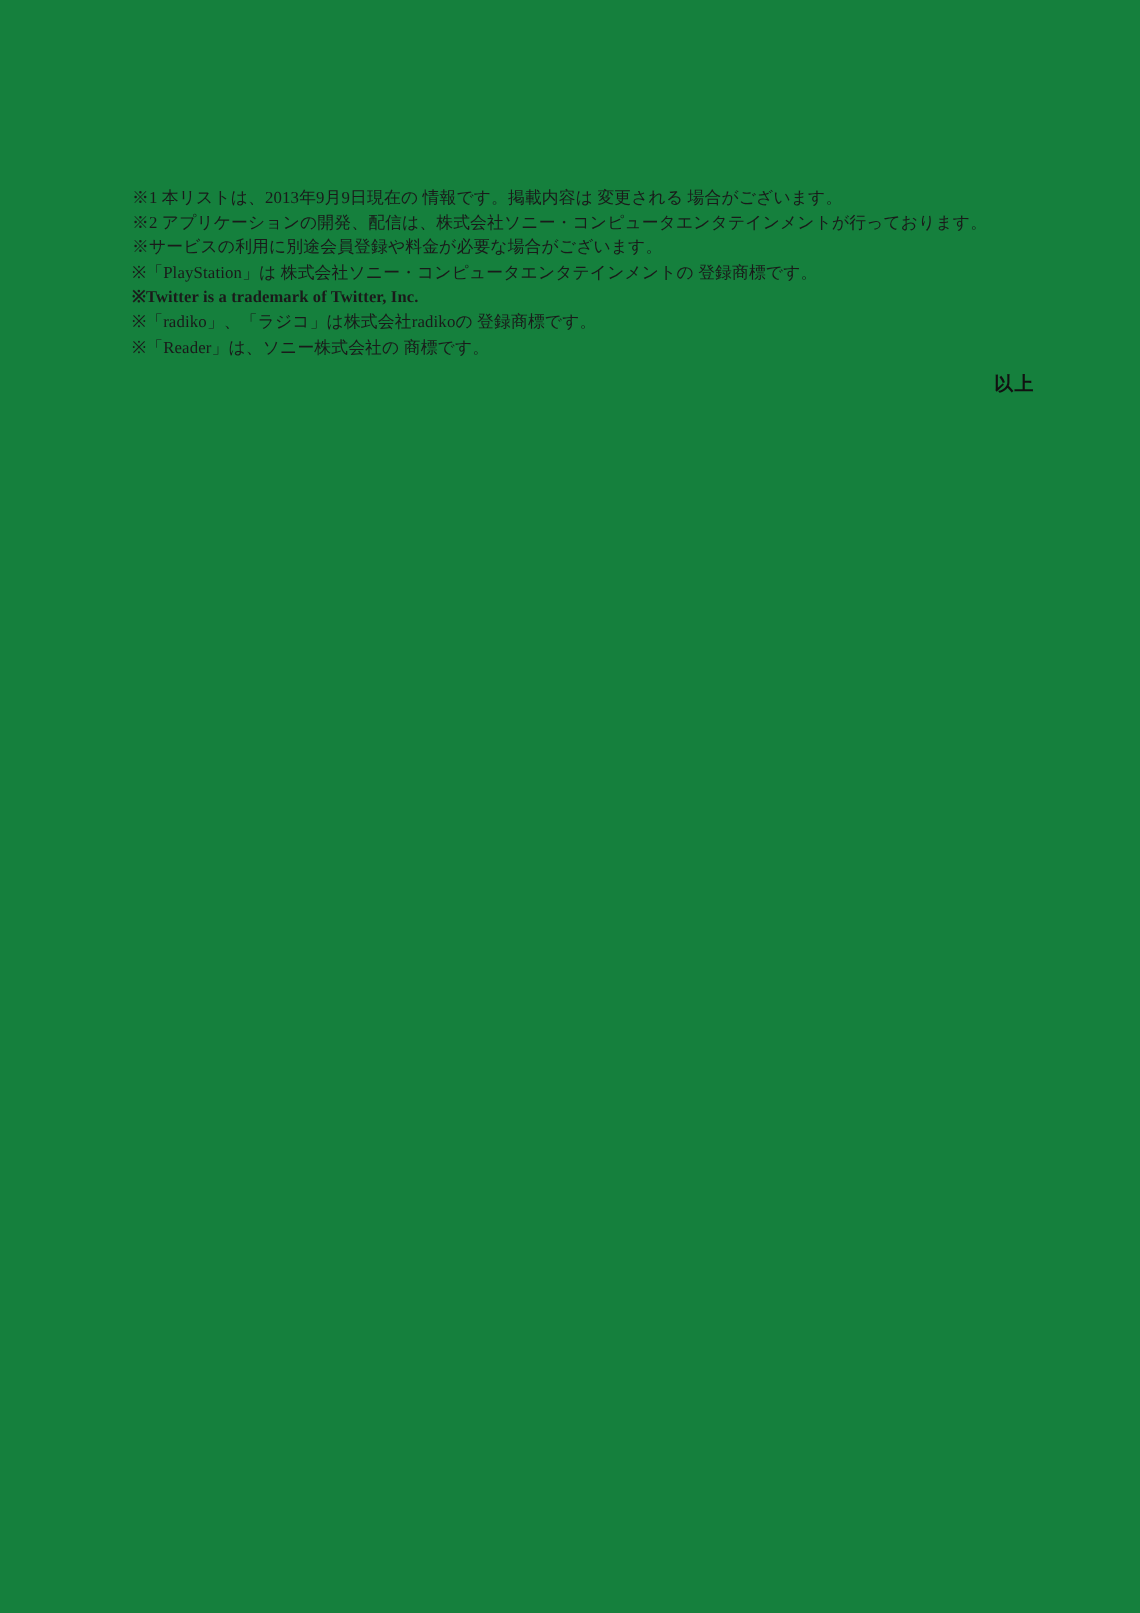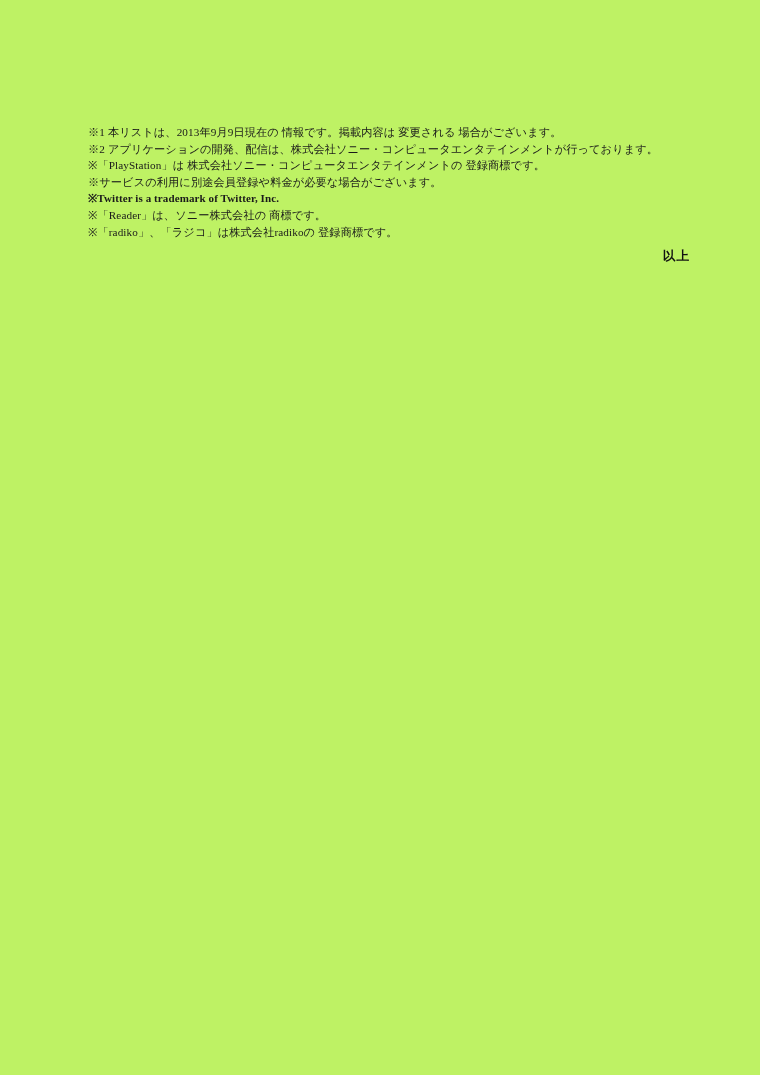--- a/index.html
+++ b/index.html
@@ -7,21 +7,21 @@
     padding: 0;
     background: #b0b0b0;
   }
   body {
     font-family: "Liberation Serif", serif;
   }
   .page {
     position: relative;
     width: 760px;
     height: 1075px;
-    background: #bef264;
+    background: #15803d;
     margin: 0 auto;
     overflow: hidden;
     box-sizing: border-box;
   }
   .notes {
     position: absolute;
     left: 88px;
     top: 124px;
     width: 600px;
   }
@@ -51,22 +51,22 @@
   }
 </style>
 </head>
 <body>
 
 <div class="page">
 
   <div class="notes">
     <div class="note-line">※1 本リストは、2013年9月9日現在の 情報です。掲載内容は 変更される 場合がございます。</div>
     <div class="note-line">※2 アプリケーションの開発、配信は、株式会社ソニー・コンピュータエンタテインメントが行っております。</div>
+    <div class="note-line">※サービスの利用に別途会員登録や料金が必要な場合がございます。</div>
     <div class="note-line">※「PlayStation」は 株式会社ソニー・コンピュータエンタテインメントの 登録商標です。</div>
-    <div class="note-line">※サービスの利用に別途会員登録や料金が必要な場合がございます。</div>
     <div class="note-line latin">※Twitter is a trademark of Twitter, Inc.</div>
+    <div class="note-line">※「radiko」、「ラジコ」は株式会社radikoの 登録商標です。</div>
     <div class="note-line">※「Reader」は、ソニー株式会社の 商標です。</div>
-    <div class="note-line">※「radiko」、「ラジコ」は株式会社radikoの 登録商標です。</div>
   </div>
 
   <div class="closing">以上</div>
 
 </div>
 
 </body></html>

